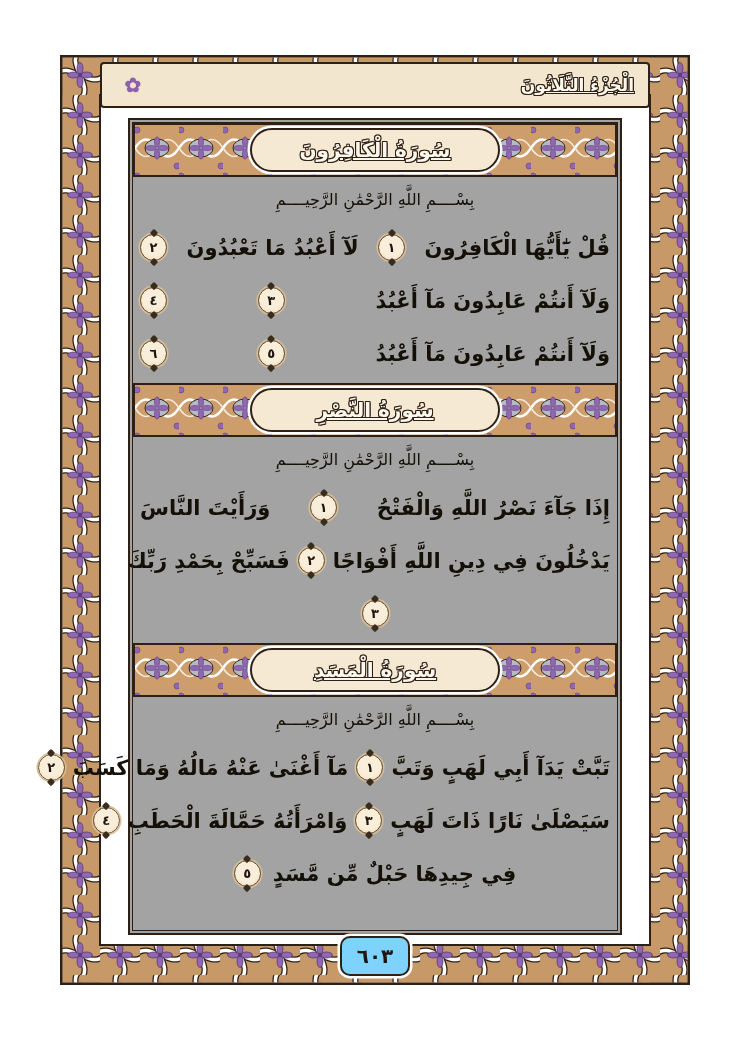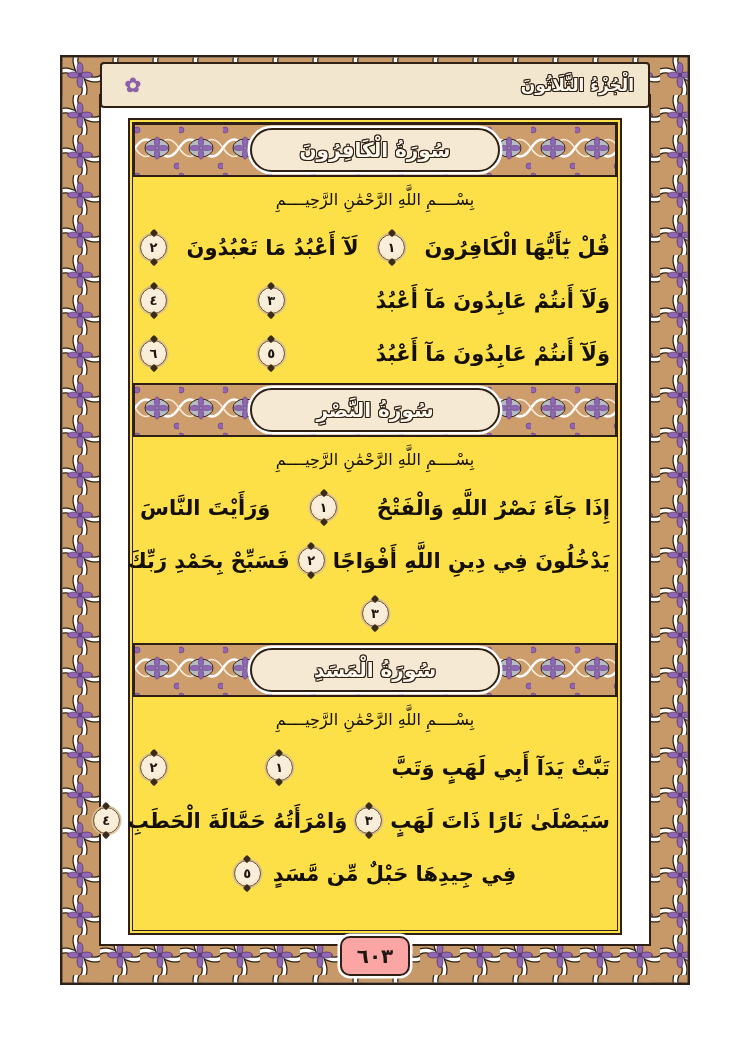--- a/index.html
+++ b/index.html
@@ -20,26 +20,27 @@
     direction: rtl; padding: 0 14px; z-index: 3;
   }
   .juz-title { font-size: 17px; font-weight: bold; white-space: nowrap; }
   .surah-names { font-size: 13px; color: #241b12; white-space: nowrap; }
   .header-ornament { font-size: 20px; color: #8F5FB0; text-shadow: 0 0 1px #4a2f63; width: 34px; text-align: center; }
 
   .outlined {
     color: #fdf8ee;
     text-shadow: -1px 0 0 #2e2014, 1px 0 0 #2e2014, 0 -1px 0 #2e2014, 0 1px 0 #2e2014,
                  -1px -1px 0 #2e2014, 1px 1px 0 #2e2014, -1px 1px 0 #2e2014, 1px -1px 0 #2e2014;
+    text-decoration: underline;
   }
 
   
   .inner-frame {
     position: absolute; left: 128px; top: 118px; width: 494px; height: 817px;
-    background: #fde047; border: 2.5px solid #2e2014; z-index: 2;
+    background: #a3a3a3; border: 2.5px solid #2e2014; z-index: 2;
   }
   .inner-frame::before {
     content: ""; position: absolute; inset: 2px; border: 1.2px solid #2e2014; pointer-events: none;
   }
 
   
   .surah-banner {
     position: relative; height: 54px; margin: 3px 3px 0 3px;
     border: 2px solid #2e2014; overflow: hidden;
   }
@@ -77,21 +78,21 @@
   .verse-marker::before, .verse-marker::after {
     content: ""; position: absolute; left: 50%; width: 6px; height: 6px; margin-left: -3px;
     background: #3a2c1c; transform: rotate(45deg); border-radius: 1.5px;
   }
   .verse-marker::before { top: -5px; }
   .verse-marker::after { bottom: -5px; }
 
   
   .page-number-cartouche {
     position: absolute; left: 340px; top: 936px; width: 70px; height: 40px;
-    background: #fca5a5; border: 2px solid #2e2014; border-radius: 10px;
+    background: #7dd3fc; border: 2px solid #2e2014; border-radius: 10px;
     box-shadow: 0 0 0 2.5px #ffffff; display: flex; align-items: center; justify-content: center;
     z-index: 3;
   }
   .page-number { font-size: 20px; font-weight: bold; color: #1e160f; }
 </style>
 </head>
 <body>
 
 <svg width="0" height="0" style="position:absolute" aria-hidden="true">
   <defs>
@@ -208,20 +209,21 @@
           </svg>
         <span class="cartouche">
             <span class="surah-title outlined">سُورَةُ الْمَسَدِ</span>
           </span>
       </div>
       <div class="bismillah">بِسْــــمِ اللَّهِ الرَّحْمَٰنِ الرَّحِيــــمِ</div>
       <div class="verse-lines">
           <div class="verse-line" data-align="justify">
             <span class="verse-text">تَبَّتْ يَدَآ أَبِي لَهَبٍ وَتَبَّ</span>
             <span class="verse-marker">١</span>
+            <span class="verse-text">مَآ أَغْنَىٰ عَنْهُ مَالُهُ وَمَا كَسَبَ</span>
             <span class="verse-marker">٢</span>
           </div>
           <div class="verse-line" data-align="justify">
             <span class="verse-text">سَيَصْلَىٰ نَارًا ذَاتَ لَهَبٍ</span>
             <span class="verse-marker">٣</span>
             <span class="verse-text">وَامْرَأَتُهُ حَمَّالَةَ الْحَطَبِ</span>
             <span class="verse-marker">٤</span>
           </div>
           <div class="verse-line" data-align="center">
             <span class="verse-text">فِي جِيدِهَا حَبْلٌ مِّن مَّسَدٍ</span>

